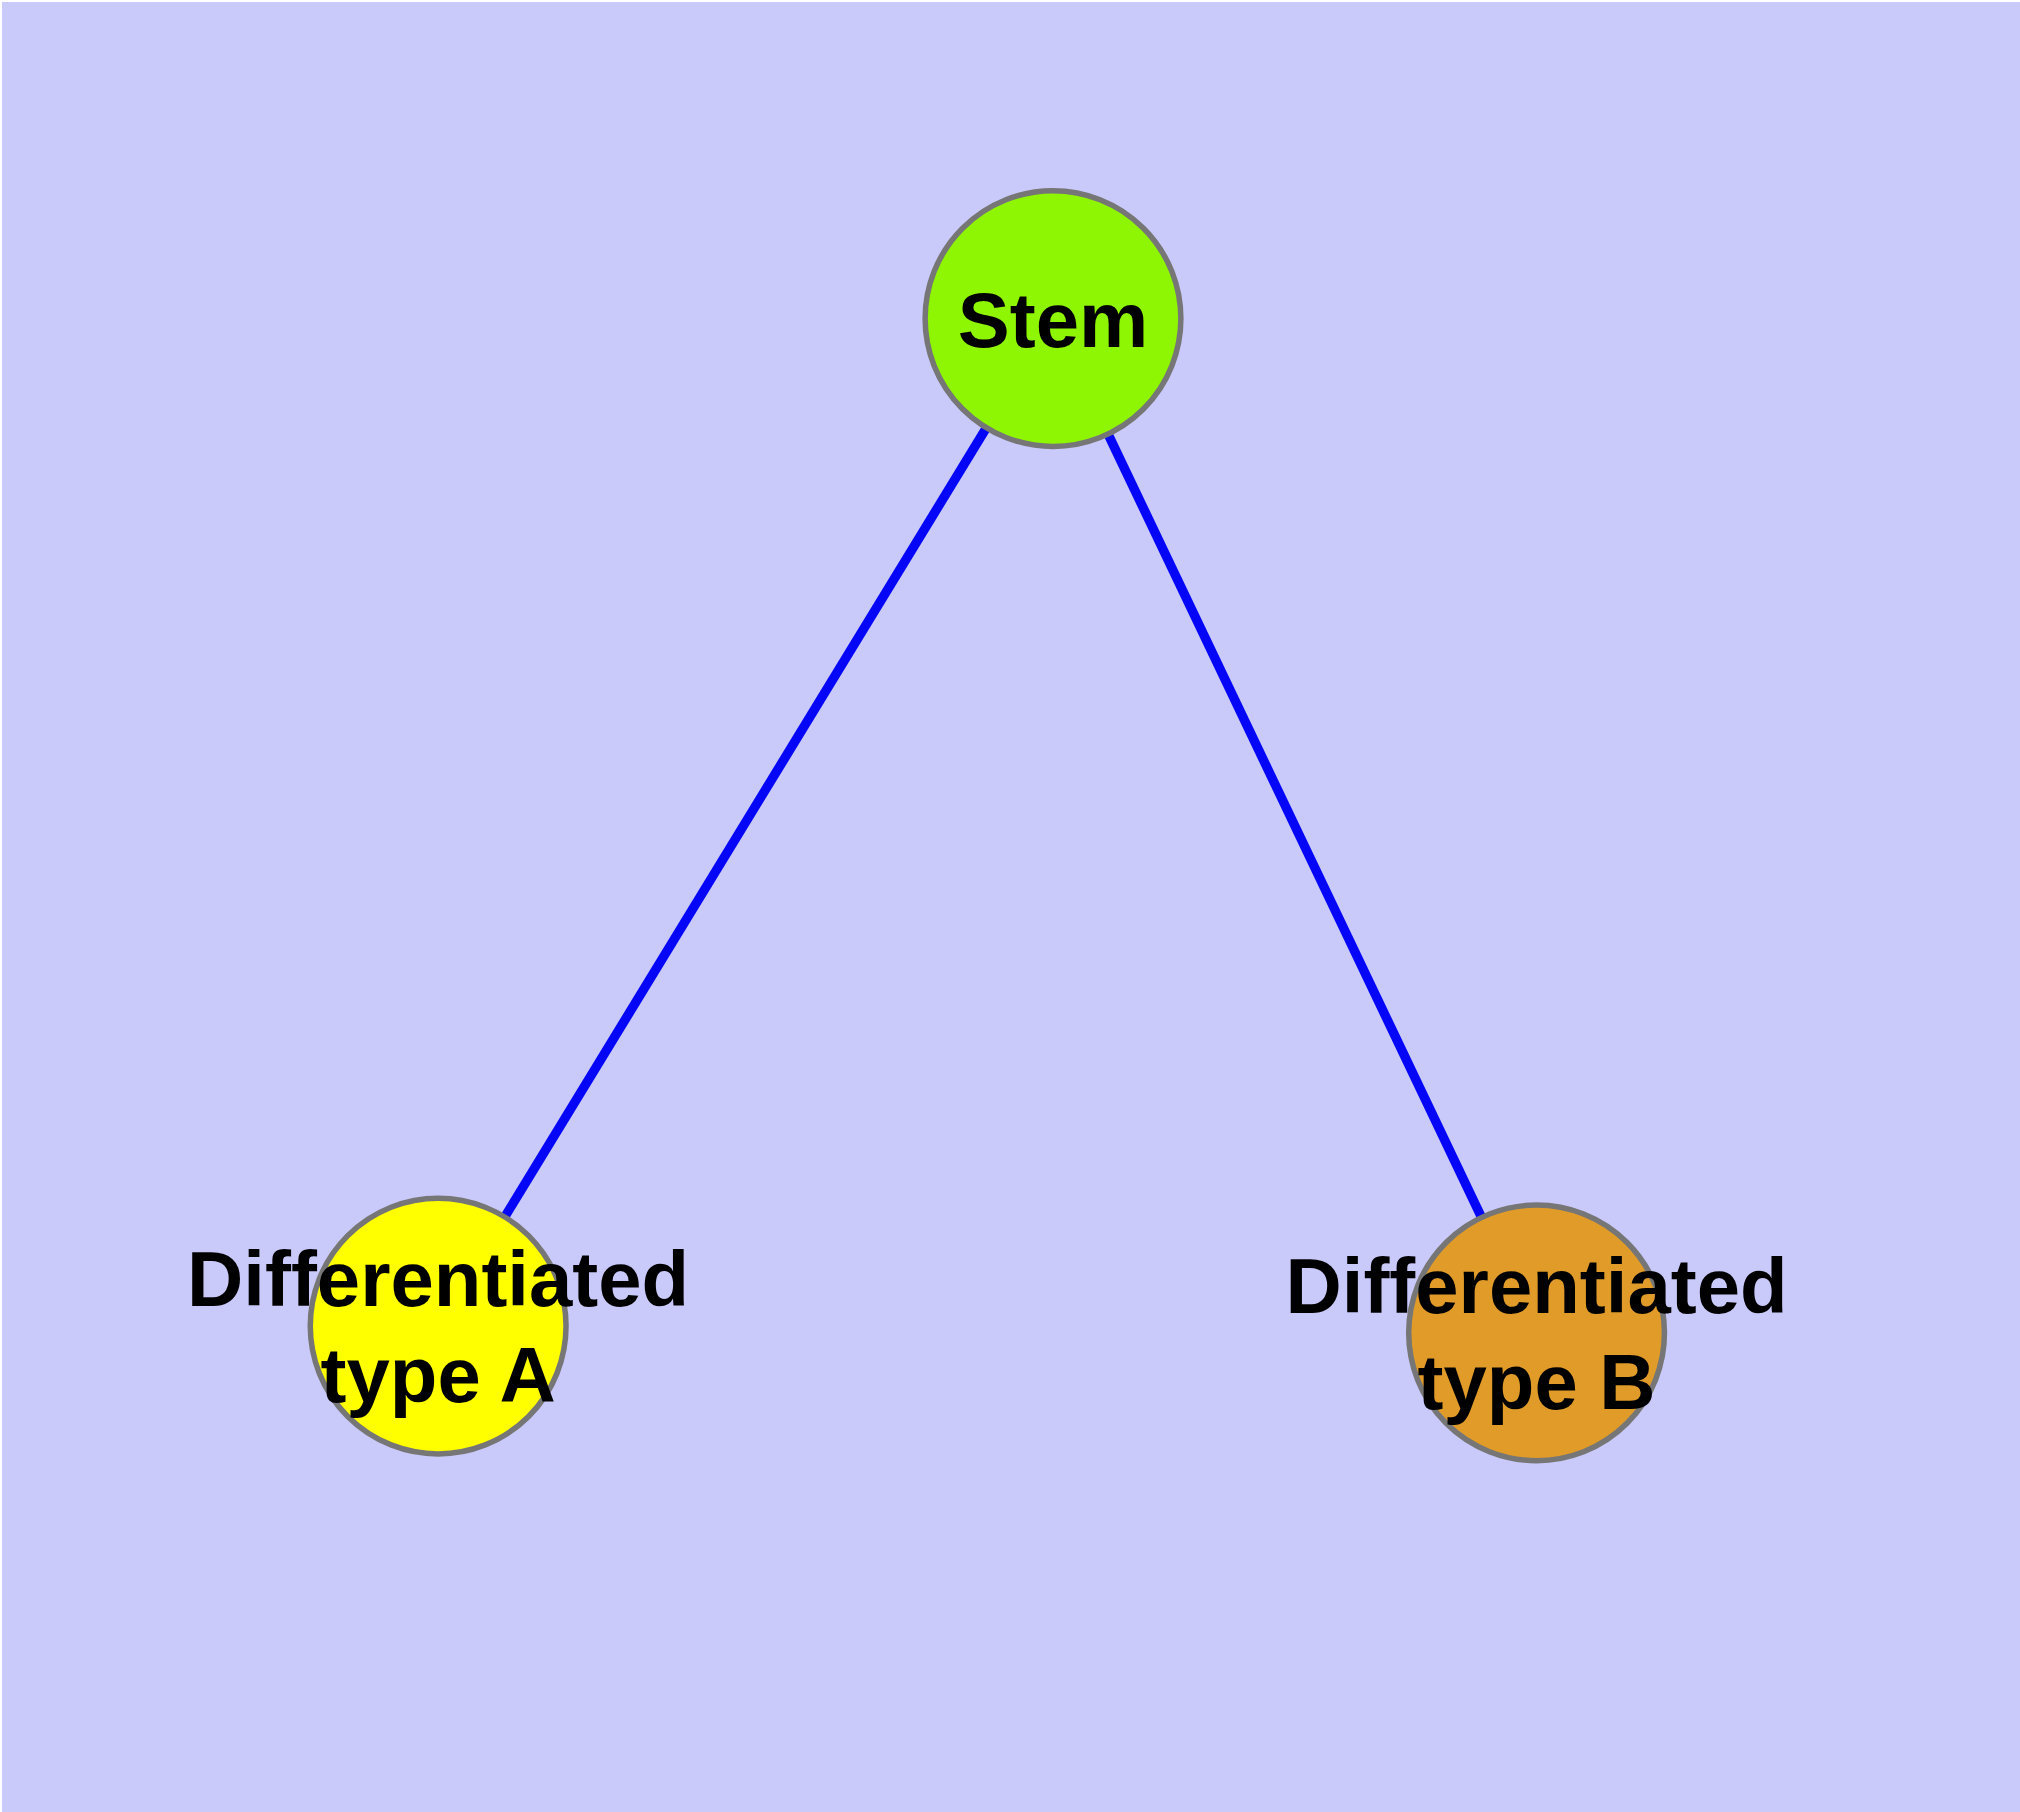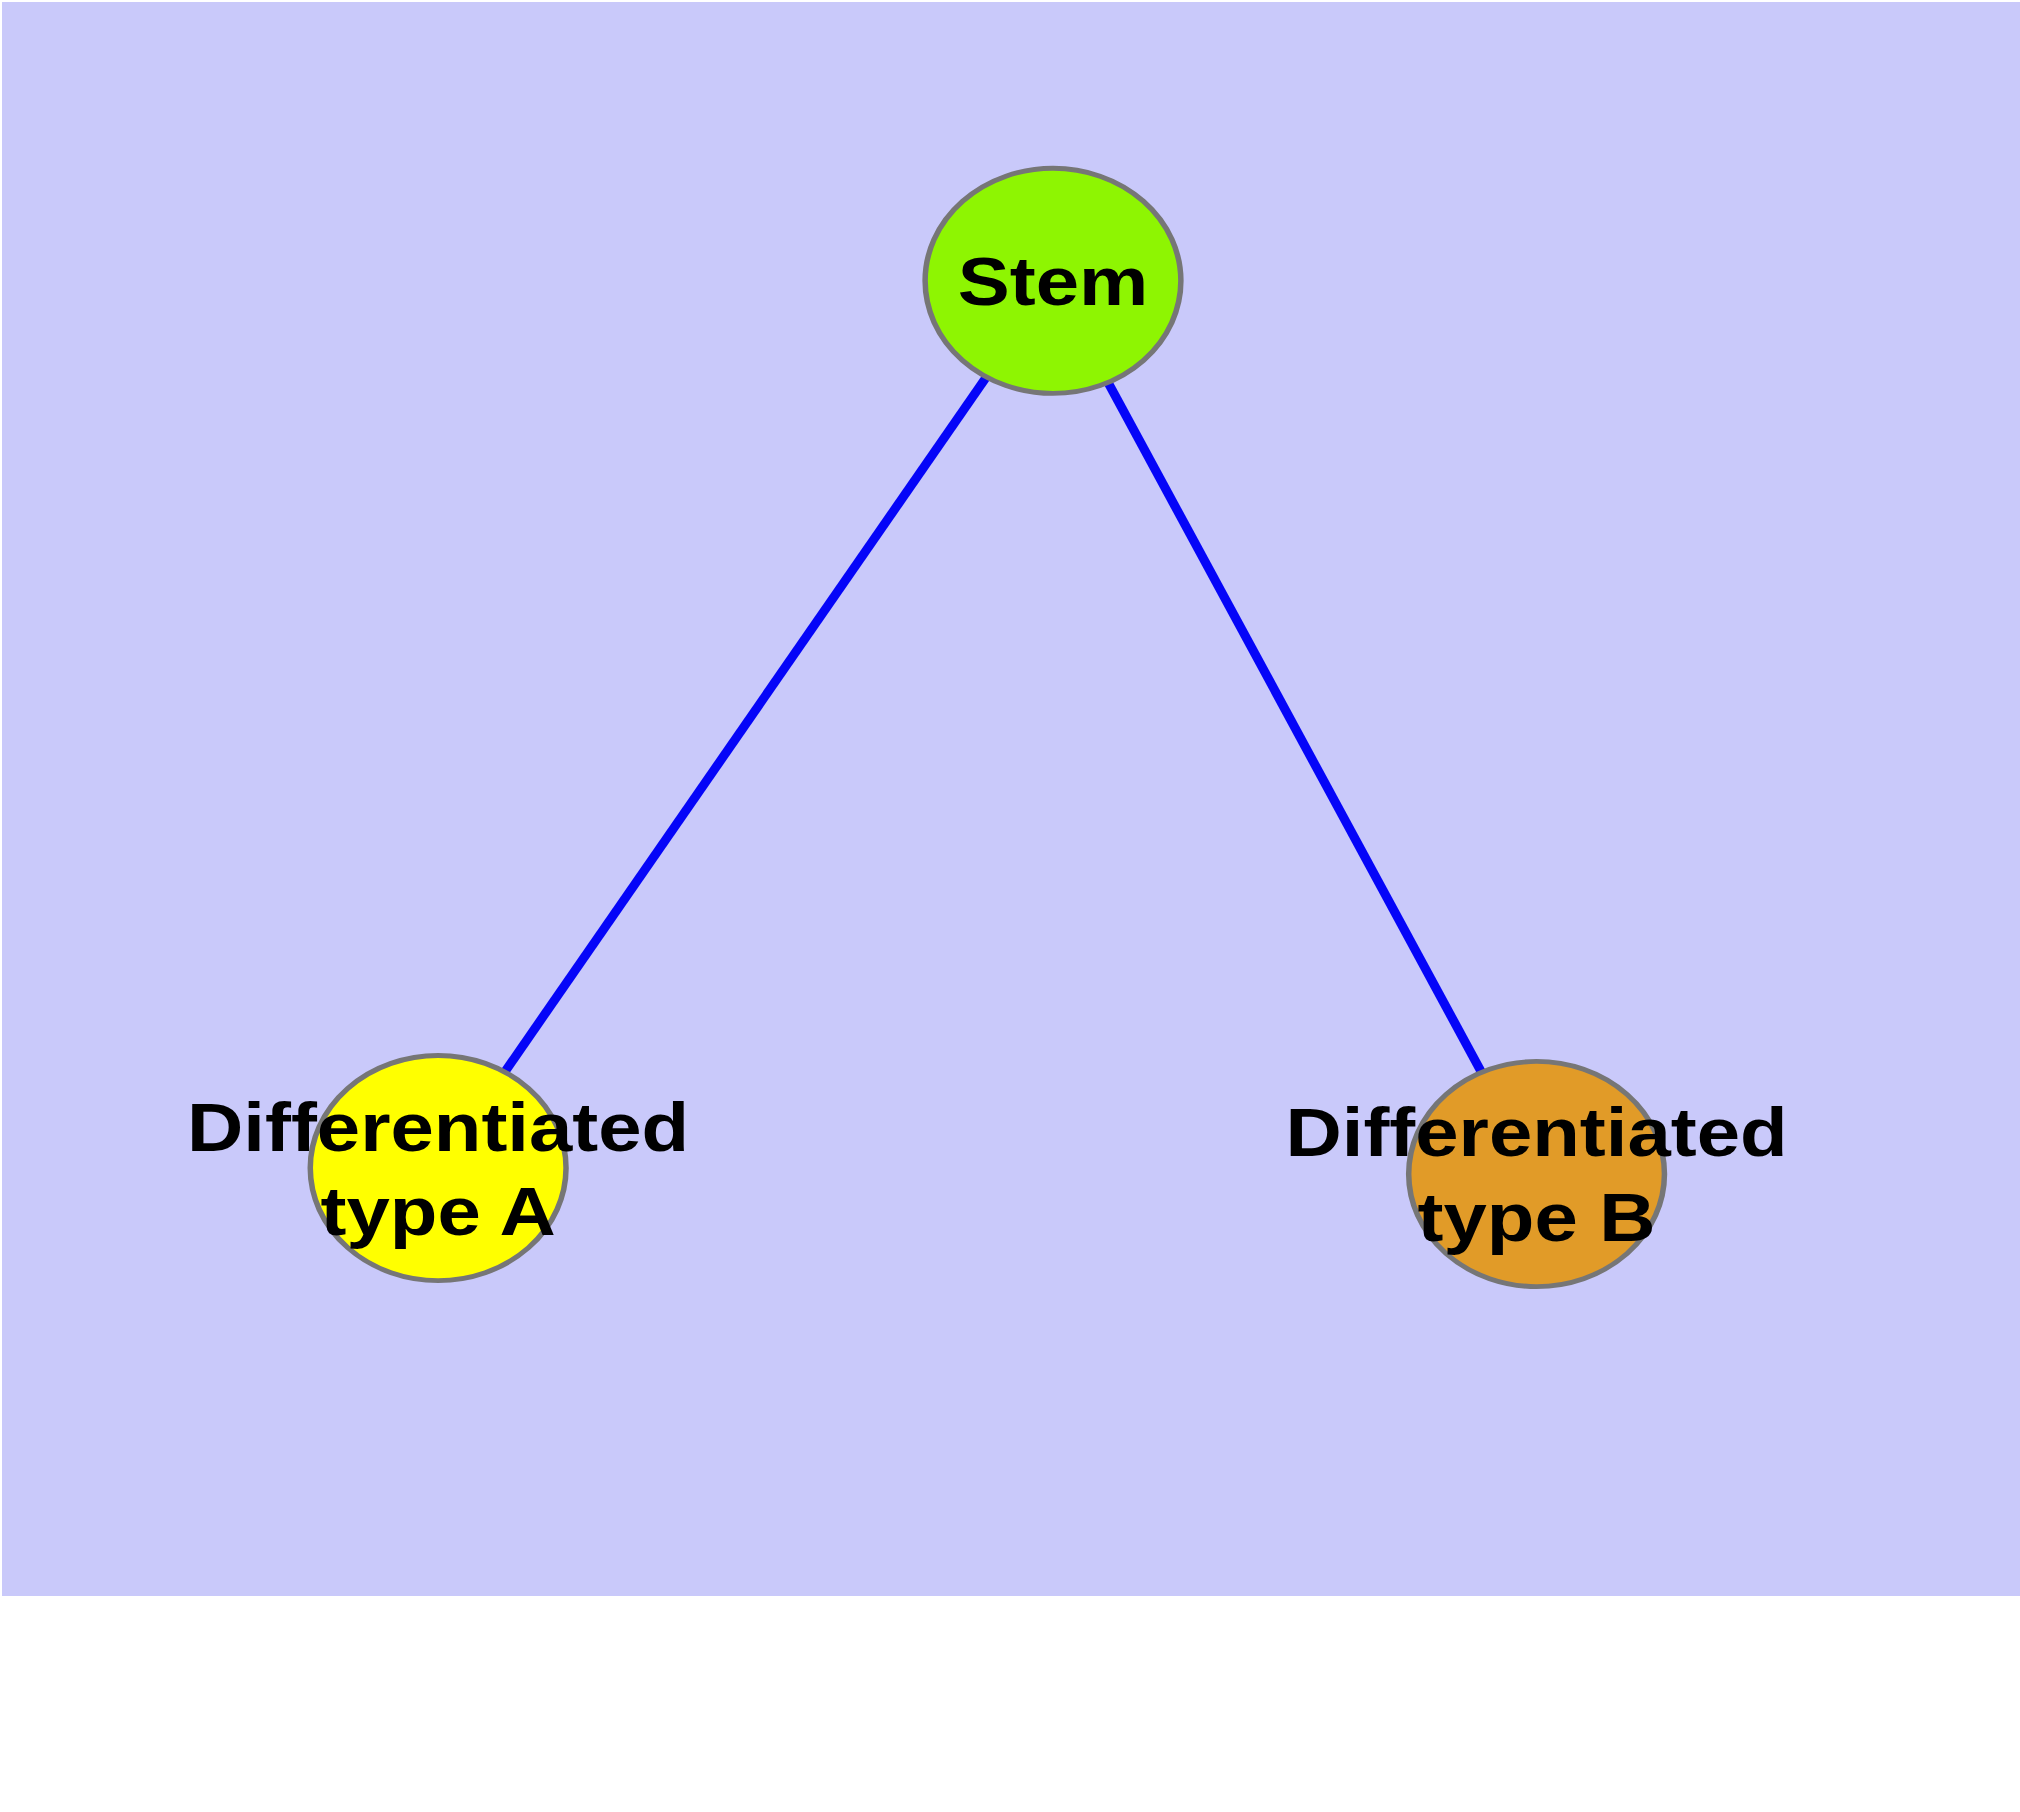--- a/index.html
+++ b/index.html
@@ -9,21 +9,21 @@
     width: 2021px;
     height: 1812px;
     overflow: hidden;
     font-family: "Liberation Sans", sans-serif;
   }
   .stage {
     position: absolute;
     left: 0;
     top: 0;
     width: 2021px;
-    height: 1596px;
+    height: 1812px;
     box-sizing: border-box;
     border-top: 2.5px solid #ffffff;
     border-left: 2.5px solid #ffffff;
     background: #C9C9FA;
   }
   .stage svg {
     position: absolute;
     left: 0;
     top: 0;
     width: 100%;

